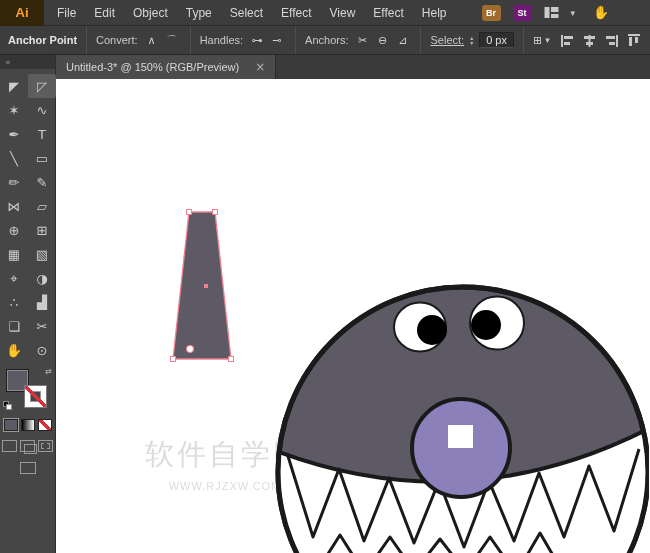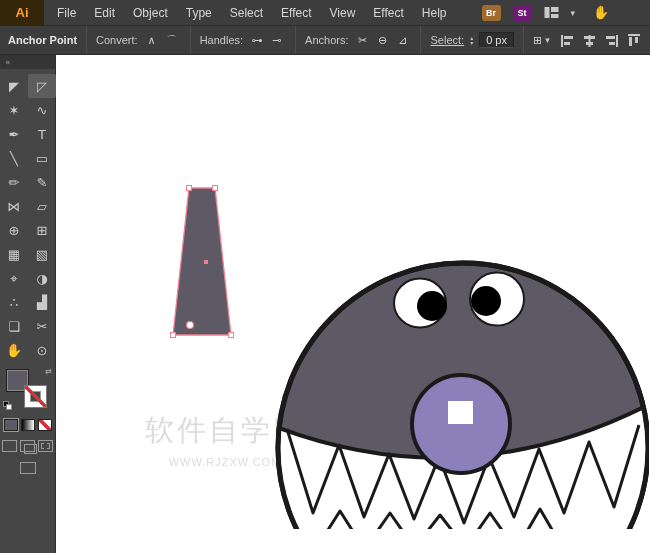--- a/index.html
+++ b/index.html
@@ -327,20 +327,26 @@
 
       <div class="draw-modes">
         <div class="dm-btn"></div>
         <div class="dm-btn behind"></div>
         <div class="dm-btn inside"></div>
       </div>
       <div class="screen-mode"></div>
     </aside>
 
     <div class="right-col">
+      <div class="tabbar">
+        <div class="tab">
+          <span>Untitled-3* @ 150% (RGB/Preview)</span>
+          <span class="tab-close glyph">×</span>
+        </div>
+      </div>
 
       <main class="canvas">
         <div class="watermark">
           <div class="wm-title">软件自学网</div>
           <div class="wm-url">www.rjzxw.com</div>
         </div>
 
         <svg class="artwork" width="593" height="474" viewBox="0 0 593 474">
           <defs>
             <clipPath id="headClip">

